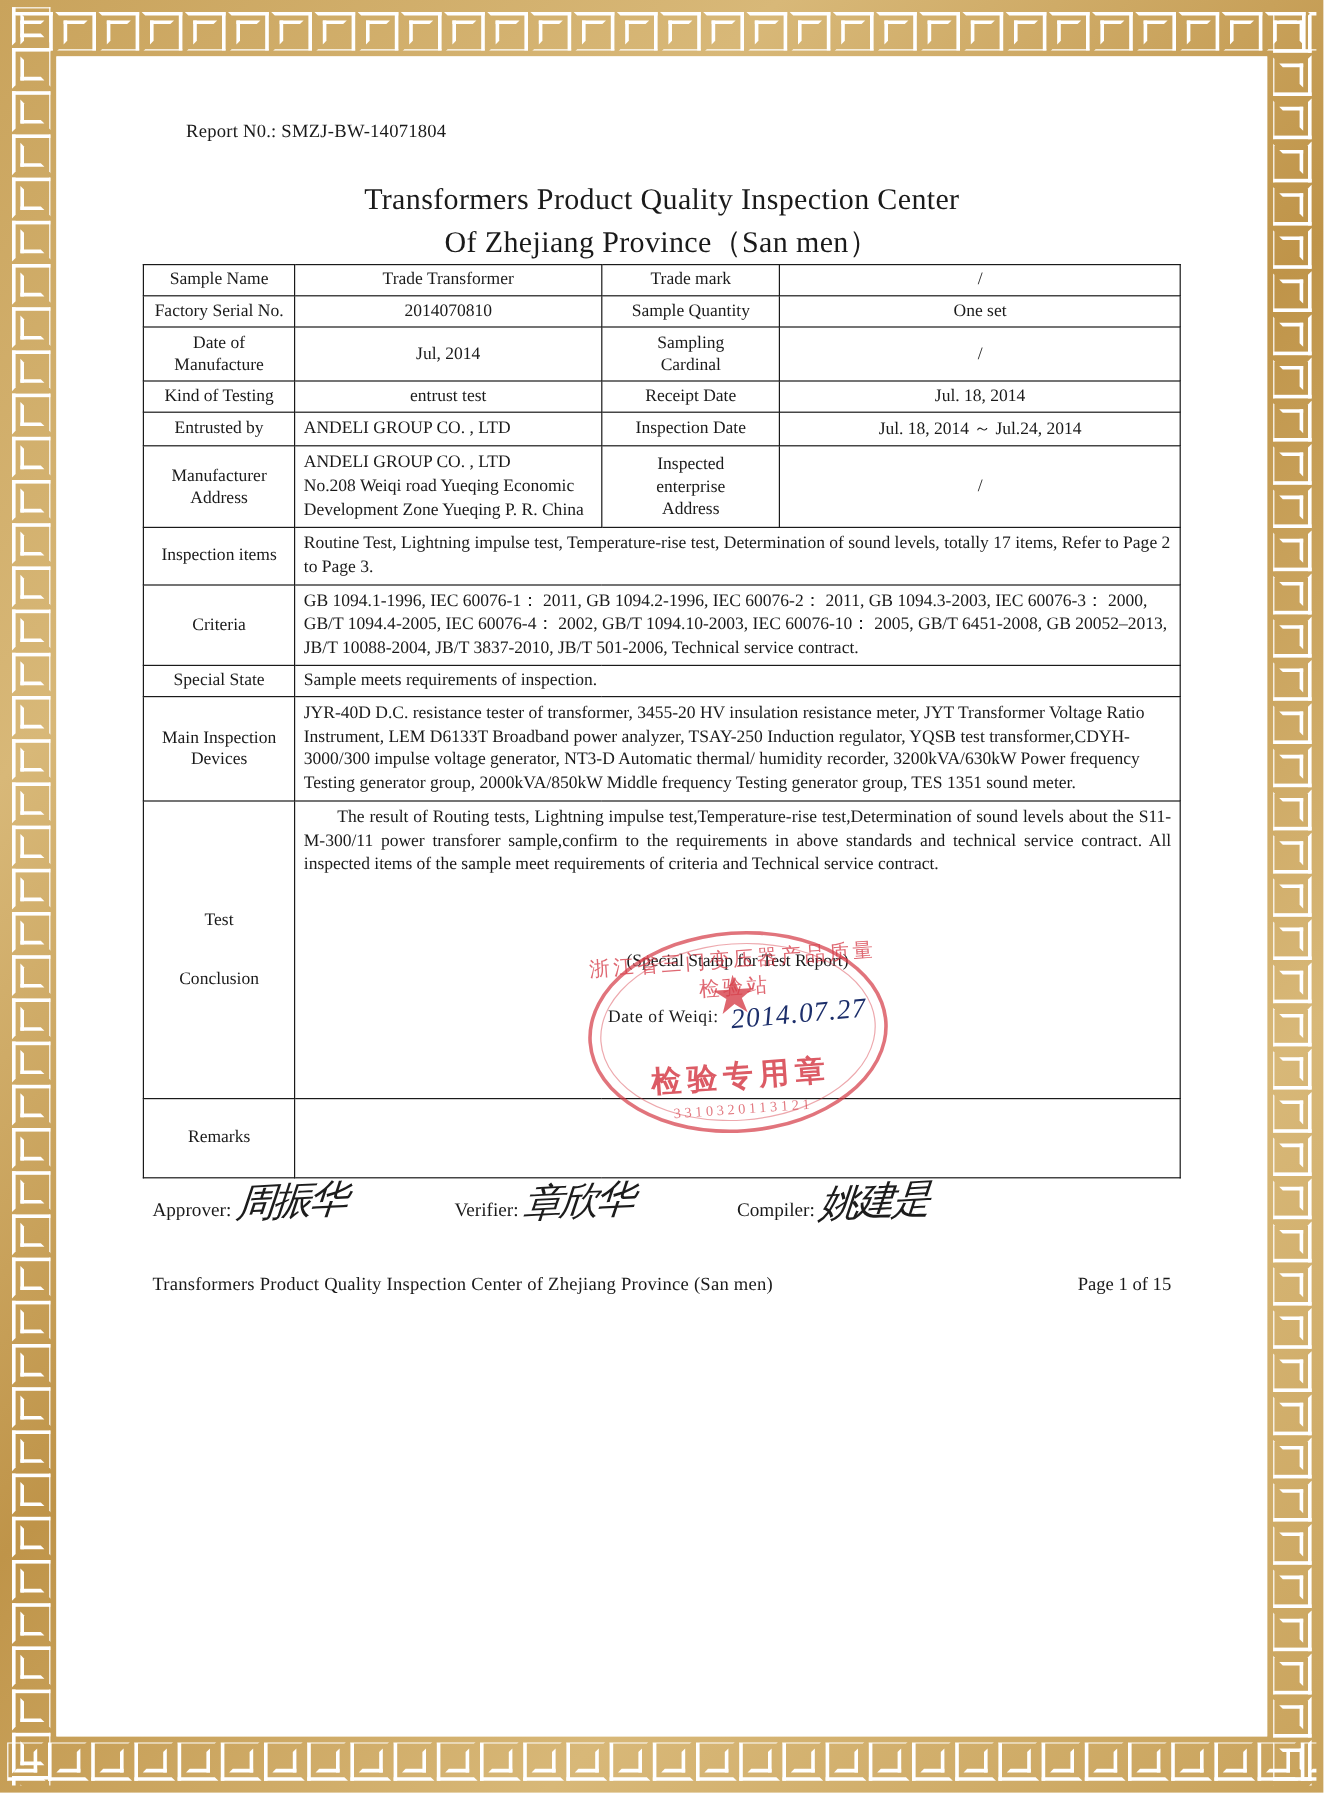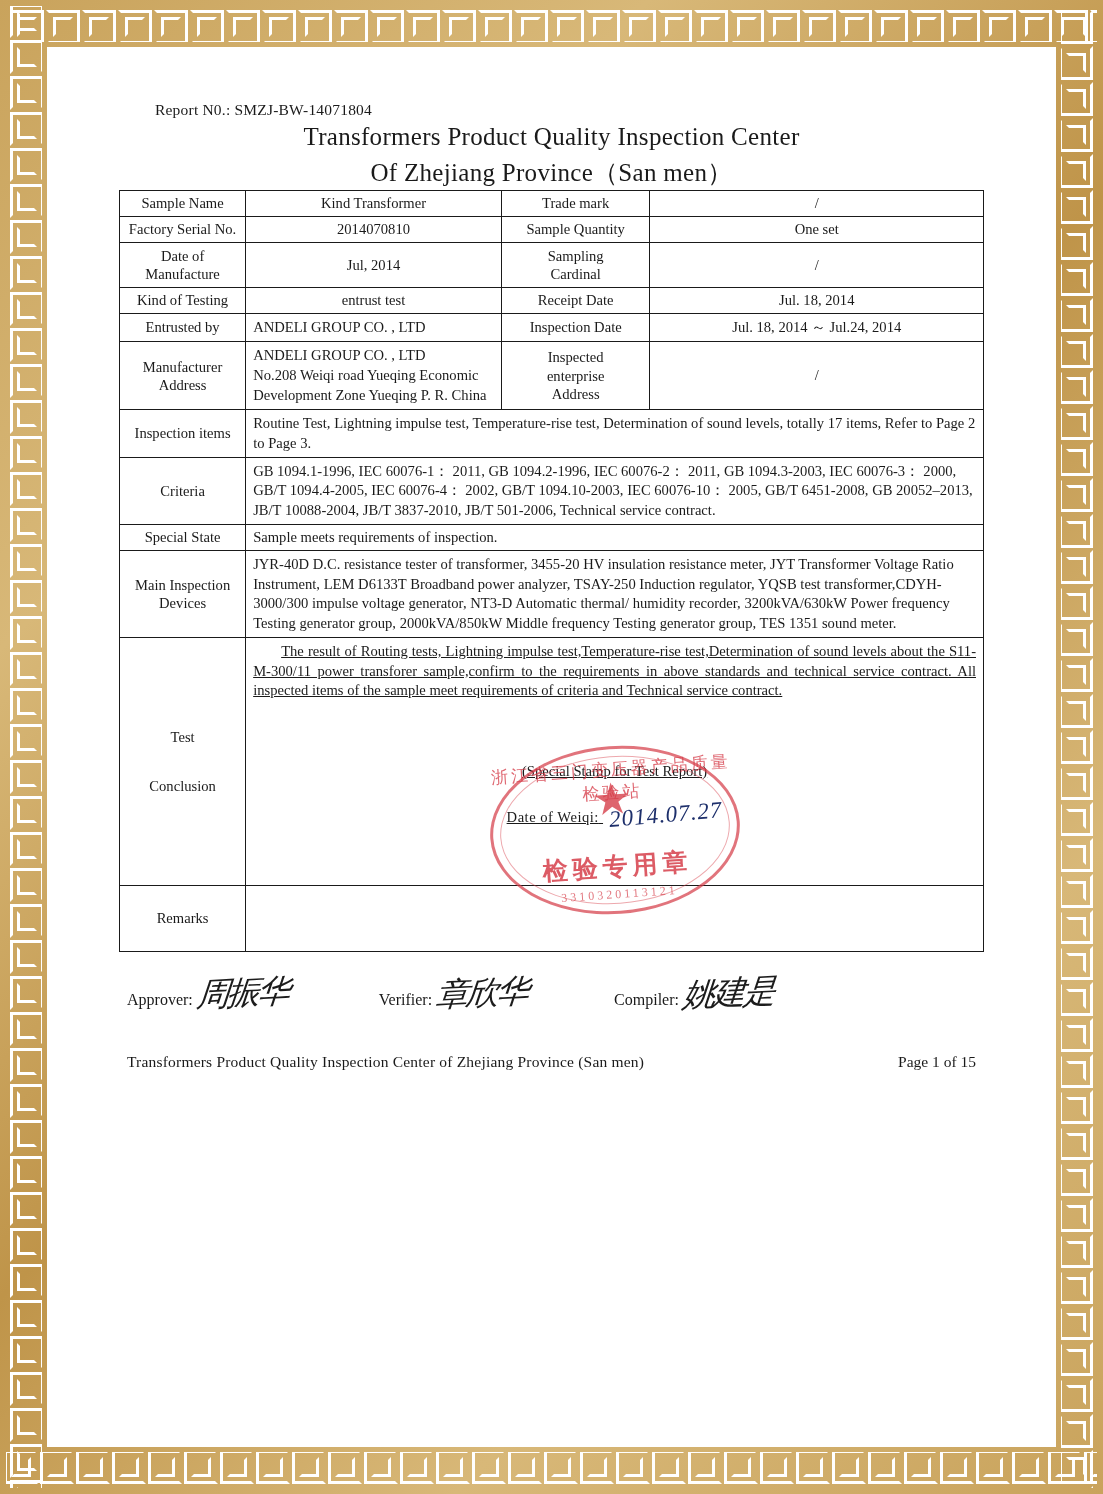--- a/index.html
+++ b/index.html
@@ -64,20 +64,21 @@
   }
   .report-no {
     font-size: 15.5px;
     letter-spacing: .2px;
     margin: 14px 0 0 36px;
   }
   .center-title {
     text-align: center;
     font-size: 25px;
     line-height: 1.42;
+    margin-top: 30px;
     letter-spacing: .3px;
   }
   .test-report-heading {
     text-align: center;
     font-size: 23px;
     letter-spacing: 2px;
     margin: 26px 0 14px 0;
   }
 
   table.main {
@@ -93,21 +94,21 @@
   }
   .lbl { text-align: center; white-space: nowrap; }
   .lbl.wrap { white-space: normal; line-height: 1.25; }
   .val-c { text-align: center; }
   .val-l { text-align: left; }
   .blk { line-height: 1.34; }
   .blk.tight { line-height: 1.32; }
   .justify { text-align: justify; text-justify: inter-word; }
   .indent { text-indent: 28px; }
 
-  .conclusion-cell { position: relative; height: 248px; vertical-align: top; padding: 12px 14px; text-decoration: underline; }
+  .conclusion-cell { position: relative; height: 248px; vertical-align: top; padding: 12px 14px; }
   .conc-stamp-area { position: relative; height: 100%; }
   .stampline {
     margin-top: 62px;
     text-align: center;
     font-size: 14.6px;
   }
   .dateline {
     margin-top: 22px;
     text-align: center;
     font-size: 14.6px;
@@ -174,21 +175,21 @@
     text-align: center;
     font-size: 12px;
     color: rgba(214,62,74,.7);
     letter-spacing: 3px;
   }
 
   
   .sig-row {
     display: flex;
     align-items: flex-end;
-    margin-top: 27px;
+    margin-top: 6px;
     padding: 0 8px;
     font-size: 16px;
   }
   .sig-item { display: flex; align-items: flex-end; }
   .sig-label { white-space: nowrap; }
   .sig-mark {
     font-family: "Liberation Serif", serif;
     font-size: 33px;
     color: #1c1c1c;
     line-height: .9;
@@ -385,21 +386,21 @@
   <table class="main">
     <colgroup>
       <col style="width:14.6%">
       <col style="width:29.6%">
       <col style="width:17.2%">
       <col style="width:38.6%">
     </colgroup>
     <tbody>
       <tr>
         <td class="lbl">Sample Name</td>
-        <td class="val-c">Kind Transformer</td>
+        <td class="val-c">Trade Transformer</td>
         <td class="lbl">Trade mark</td>
         <td class="val-c">/</td>
       </tr>
       <tr>
         <td class="lbl">Factory Serial No.</td>
         <td class="val-c">2014070810</td>
         <td class="lbl">Sample Quantity</td>
         <td class="val-c">One set</td>
       </tr>
       <tr>

